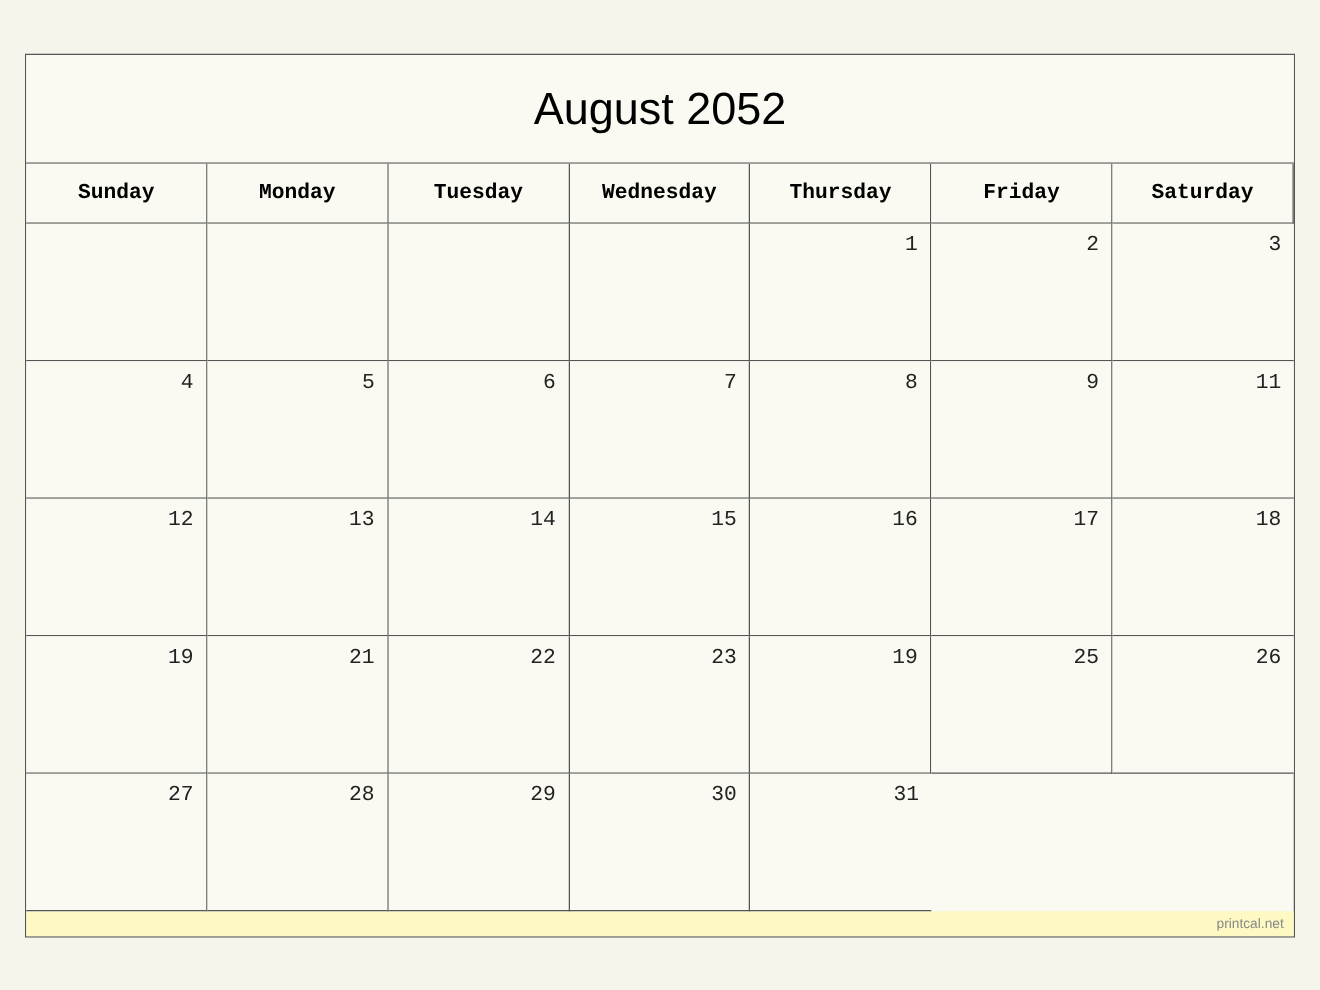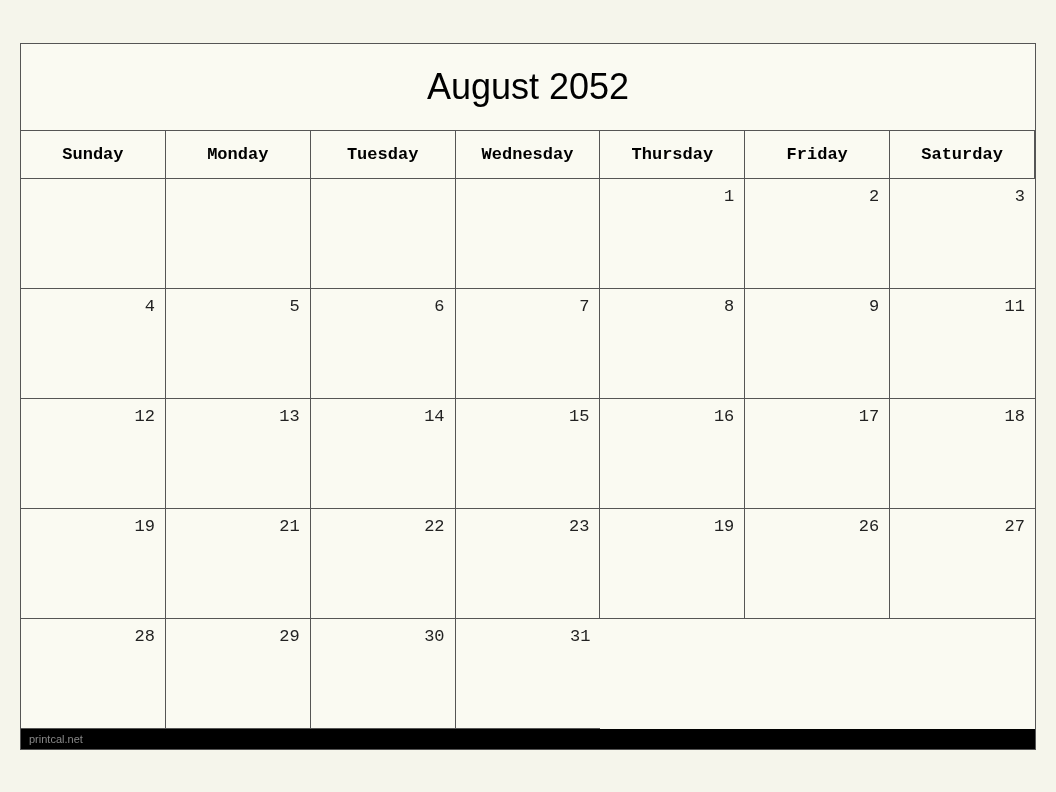--- a/index.html
+++ b/index.html
@@ -74,25 +74,25 @@
       right: 10px;
       font-size: 17px;
       color: #222;
     }
 
     .empty-cell {
       background-color: #fafaf2;
     }
 
     .watermark {
-      text-align: left;
+      text-align: right;
       font-size: 11px;
       color: #888;
       padding: 4px 8px;
-      background-color: #000000;
+      background-color: #fef9c3;
     }
   </style>
 </head>
 <body>
 
 <div class="calendar-container">
   <div class="calendar-title">August 2052</div>
   <div class="calendar-grid">
 
     <div class="day-header">Sunday</div>
@@ -171,20 +171,23 @@
       <span class="day-number">22</span>
     </div>
     <div class="day-cell">
       <span class="day-number">23</span>
     </div>
     <div class="day-cell">
       <span class="day-number">19</span>
     </div>
 
     <div class="day-cell">
+      <span class="day-number">25</span>
+    </div>
+    <div class="day-cell">
       <span class="day-number">26</span>
     </div>
     <div class="day-cell">
       <span class="day-number">27</span>
     </div>
     <div class="day-cell">
       <span class="day-number">28</span>
     </div>
     <div class="day-cell">
       <span class="day-number">29</span>

